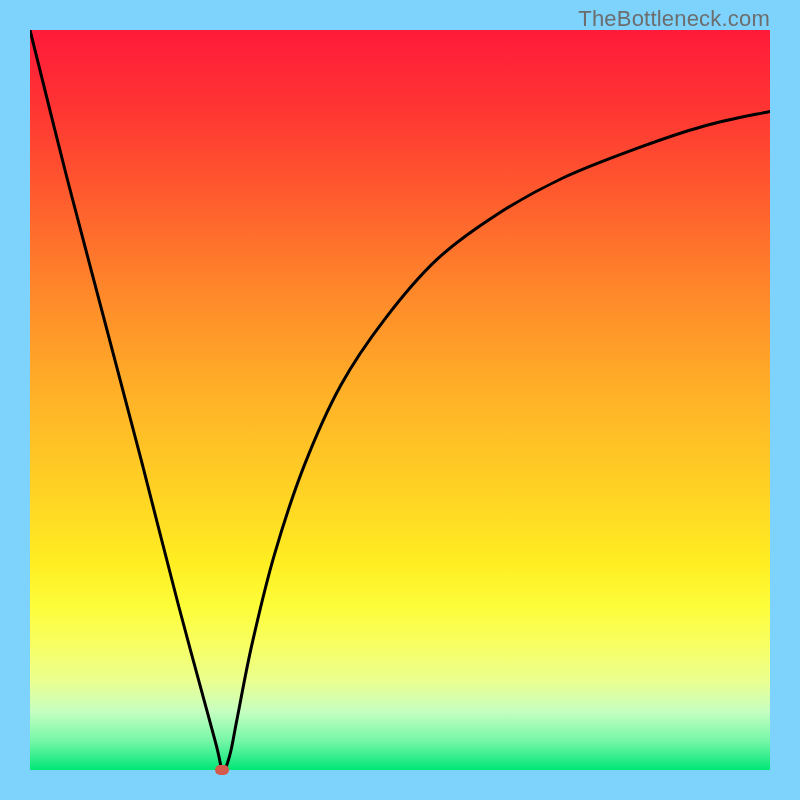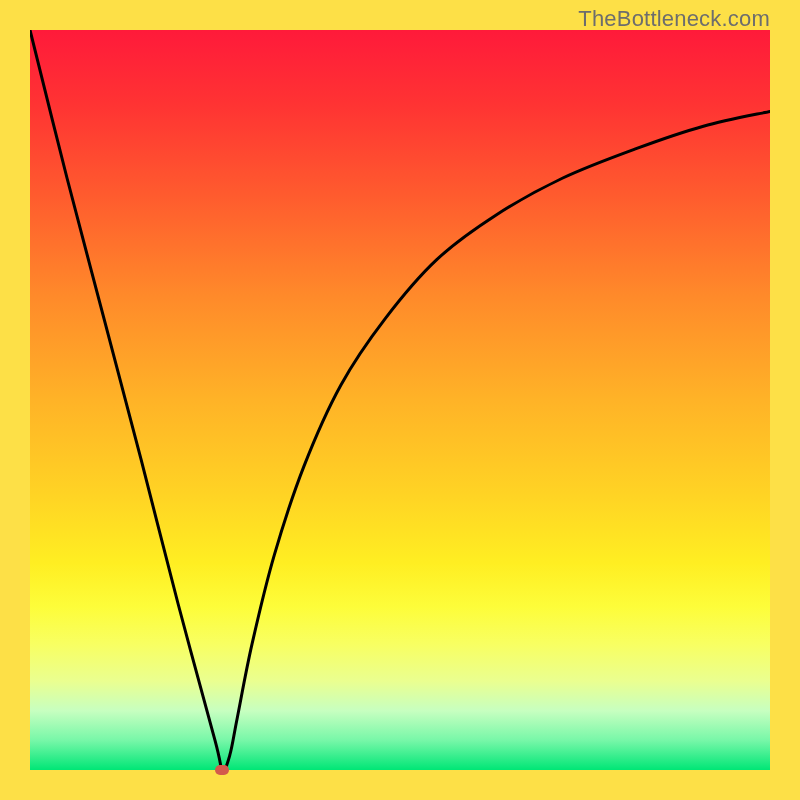--- a/index.html
+++ b/index.html
@@ -10,21 +10,21 @@
     overflow: hidden;
     background: #000;
     font-family: Arial, Helvetica, sans-serif;
   }
   .frame {
     position: absolute;
     left: 0;
     top: 0;
     width: 800px;
     height: 800px;
-    background: #fde047;
+    background: #7dd3fc;
   }
   .plot {
     position: absolute;
     left: 30px;
     top: 30px;
     width: 740px;
     height: 740px;
     background: linear-gradient(to bottom,
       #ff1a3a 0%,
       #ff3333 10%,

